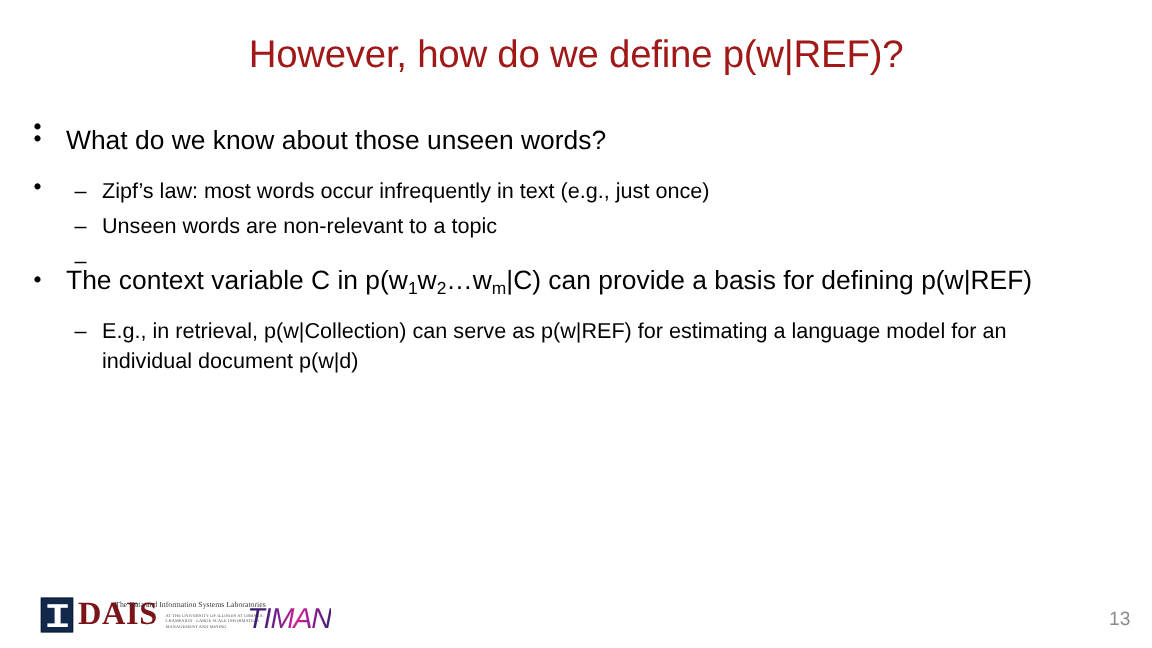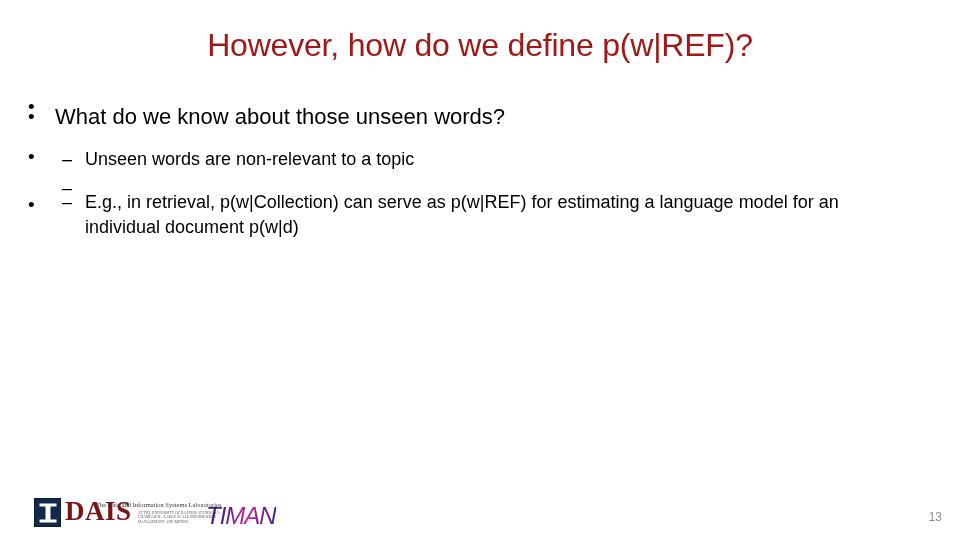--- a/index.html
+++ b/index.html
@@ -190,21 +190,21 @@
     background: linear-gradient(100deg, #2b1a5e 0%, #4a1f7a 22%, #8e1f8e 44%, #d6219a 58%, #8e1f8e 74%, #3b1f6e 100%);
     -webkit-background-clip: text;
     background-clip: text;
     color: transparent;
   }
 
   .page-num {
     position: absolute;
     right: 18px;
     bottom: 16px;
-    font-size: 12px;
+    font-size: 16px;
     color: #8c8c8c;
     line-height: 14px;
   }
 </style>
 </head>
 <body>
 
 <div class="slide">
 
   <div class="title">However, how do we define p(w|REF)?</div>
@@ -221,35 +221,37 @@
     </div>
 
     <div class="lvl1">
       <span class="mark">•</span>
     </div>
 
     <div class="group-sub">
 
       <div class="lvl2">
         <span class="mark">–</span>
+        <span>Zipf’s law: most words occur infrequently in text (e.g., just once)</span>
       </div>
 
       <div class="lvl2">
         <span class="mark">–</span>
         <span>Unseen words are non-relevant to a topic</span>
       </div>
 
       <div class="lvl2">
         <span class="mark">–</span>
       </div>
 
     </div>
 
     <div class="lvl1 gap-top">
       <span class="mark">•</span>
+      <span><span>The context variable C in p(w</span><sub>1</sub><span>w</span><sub>2</sub><span>…w</span><sub>m</sub><span>|C) can provide a basis for defining p(w|REF)</span></span>
     </div>
 
     <div class="group-sub2">
       <div class="lvl2">
         <span class="mark">–</span>
         <span>E.g., in retrieval, p(w|Collection) can serve as p(w|REF) for estimating a language model for an individual document p(w|d)</span>
       </div>
     </div>
 
   </div>

